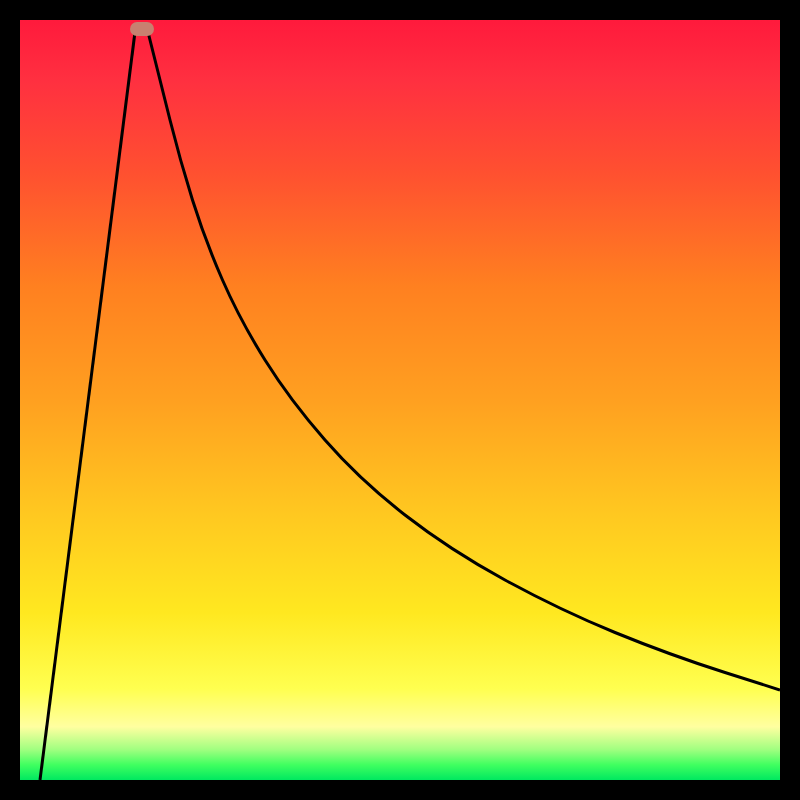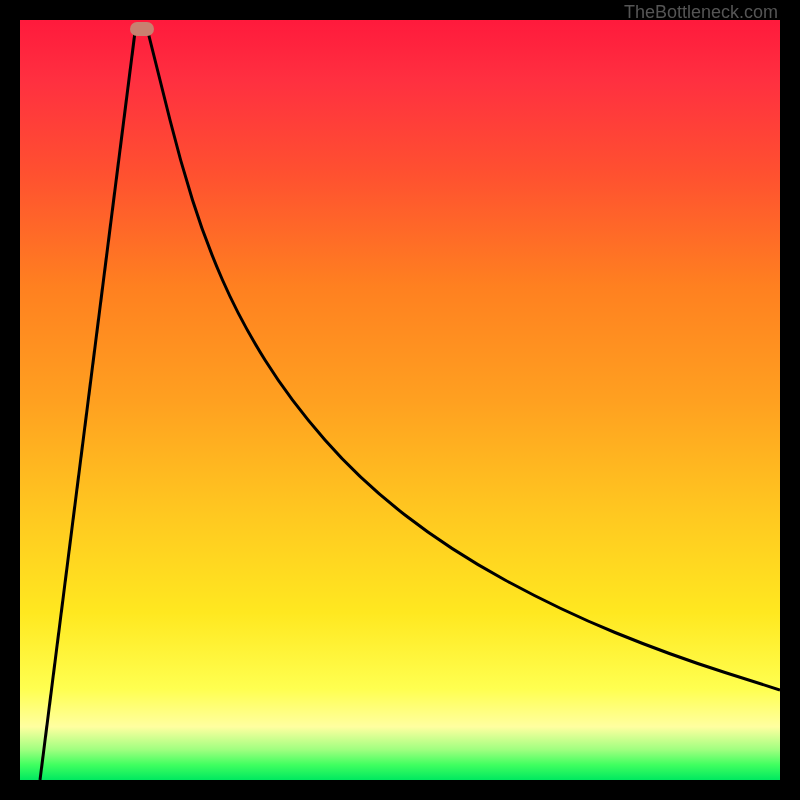--- a/index.html
+++ b/index.html
@@ -63,21 +63,20 @@
       height: 14px;
       background: #c88070;
       border-radius: 7px;
       z-index: 6;
     }
   </style>
 </head>
 <body>
 
 <div class="chart-container">
-  <div class="watermark">TheBottleneck.com</div>
   <div class="plot-area">
     <svg class="curve-svg" viewBox="0 0 760 760" preserveAspectRatio="none">
       <path id="left-line" d="M 20 760 L 115 12" stroke="black" stroke-width="3" fill="none"></path>
       <path id="right-curve" d="M 128 12 Q 128 12 134 36 Q 140 60 150 100 Q 160 140 172.5 180 Q 185 220 202.5 260 Q 220 300 245 340 Q 270 380 305 420 Q 340 460 385 495 Q 430 530 485 560 Q 540 590 595 612.5 Q 650 635 705 652.5 Q 760 670 760 670" stroke="black" stroke-width="3" fill="none"></path>
     </svg>
     <div class="marker" id="marker" style="left: 110px; top: 2px;"></div>
   </div>
 </div>
 
 </body></html>

